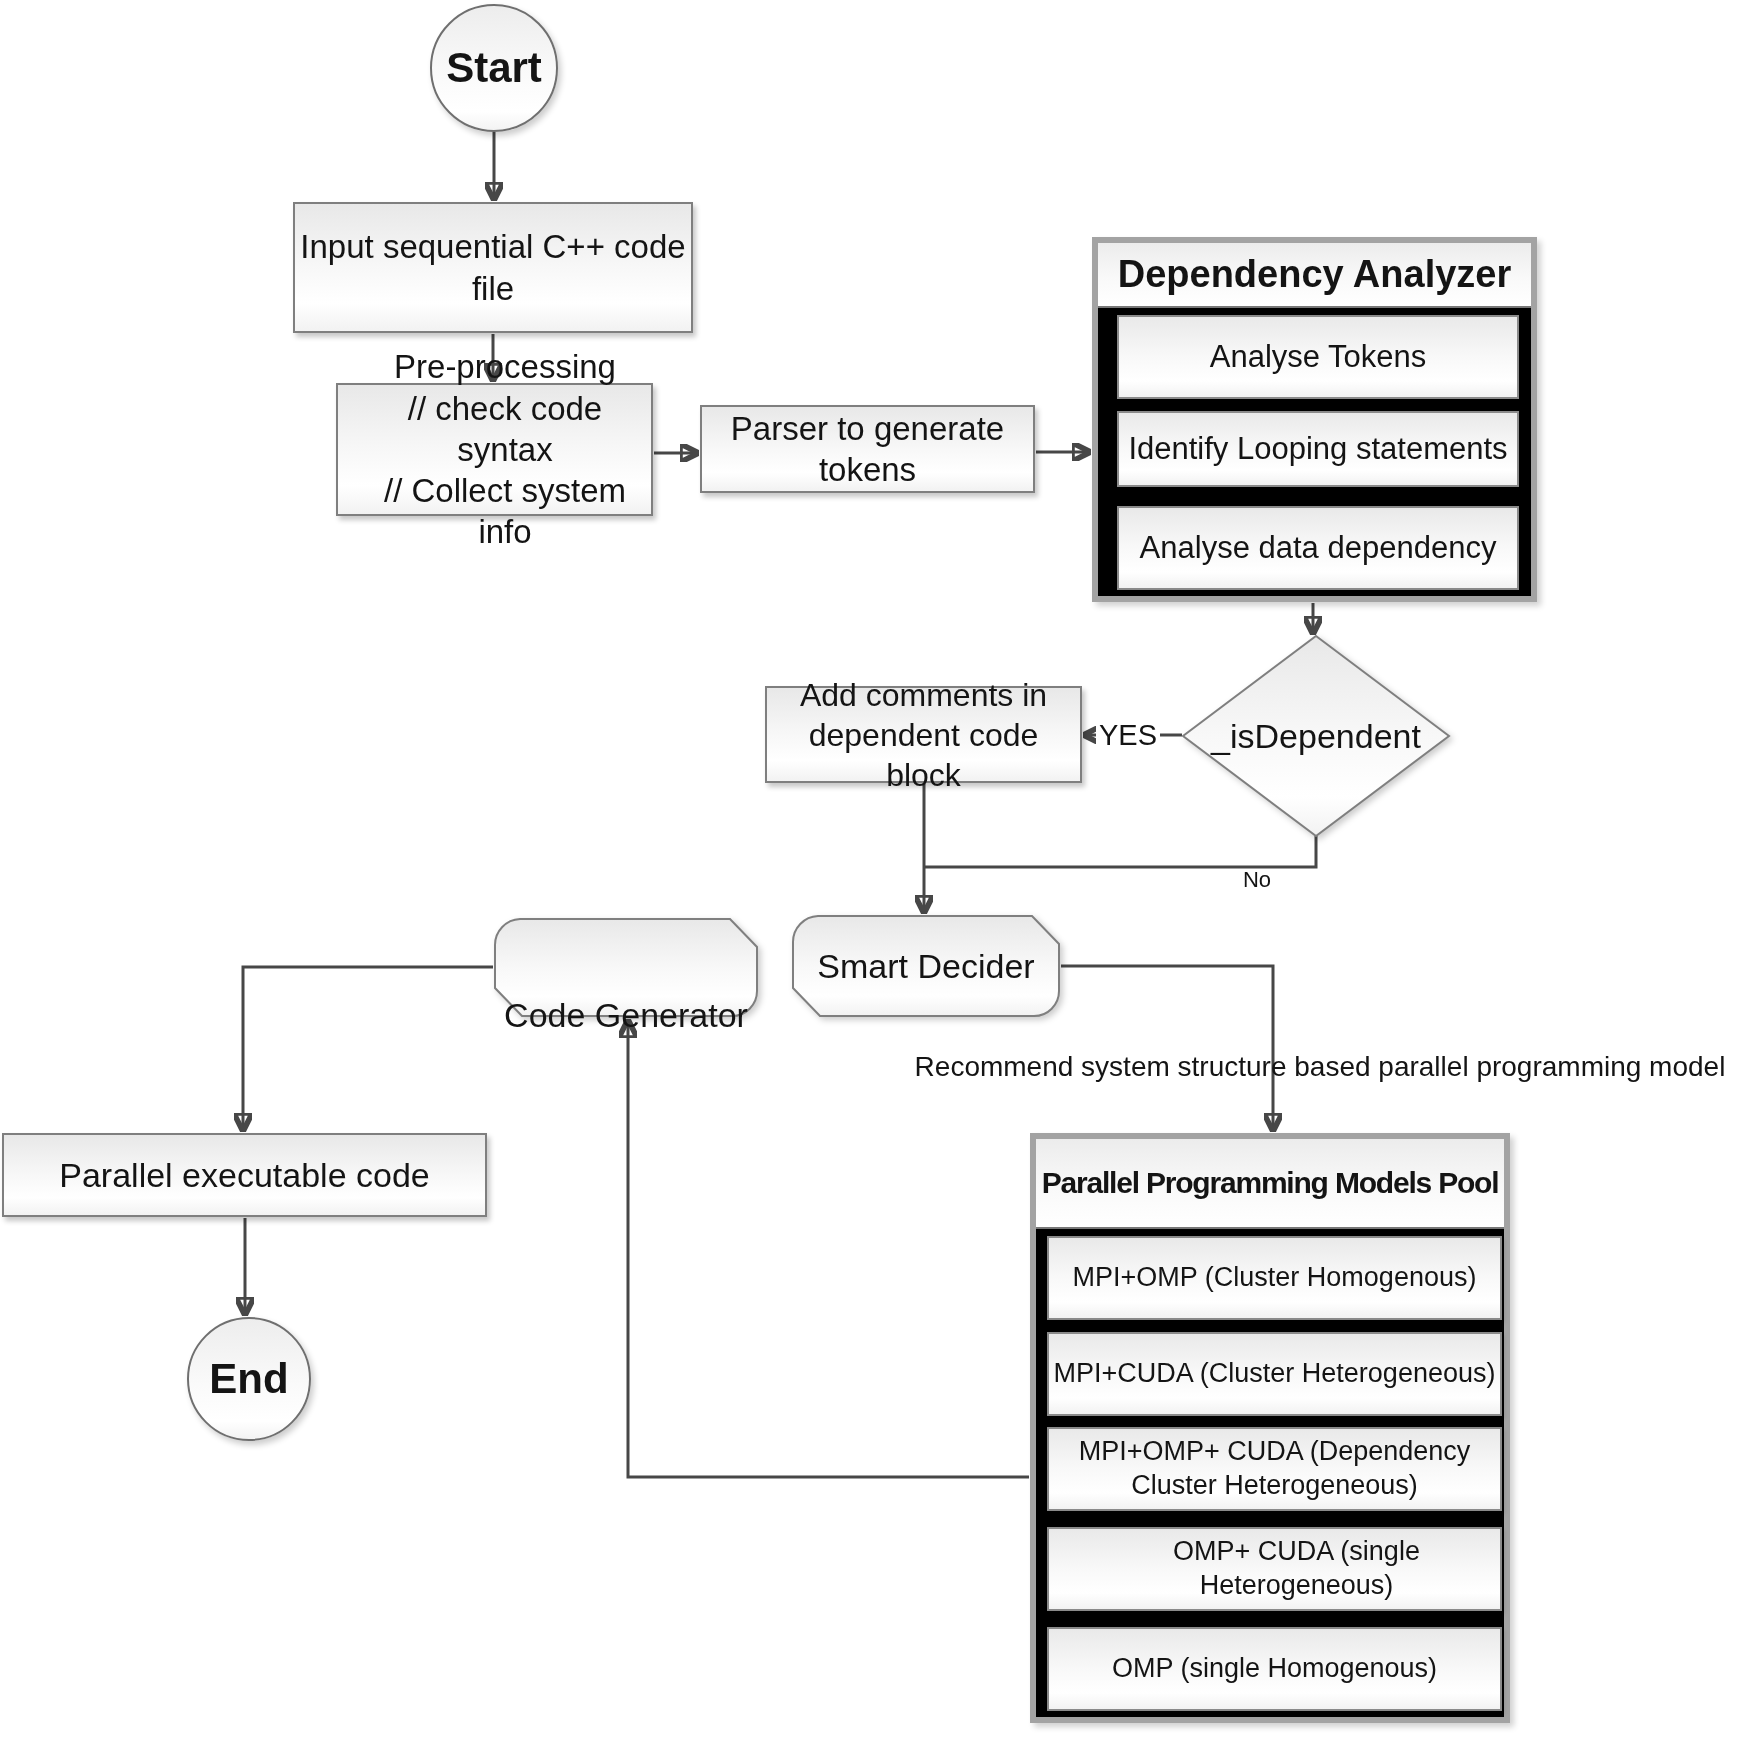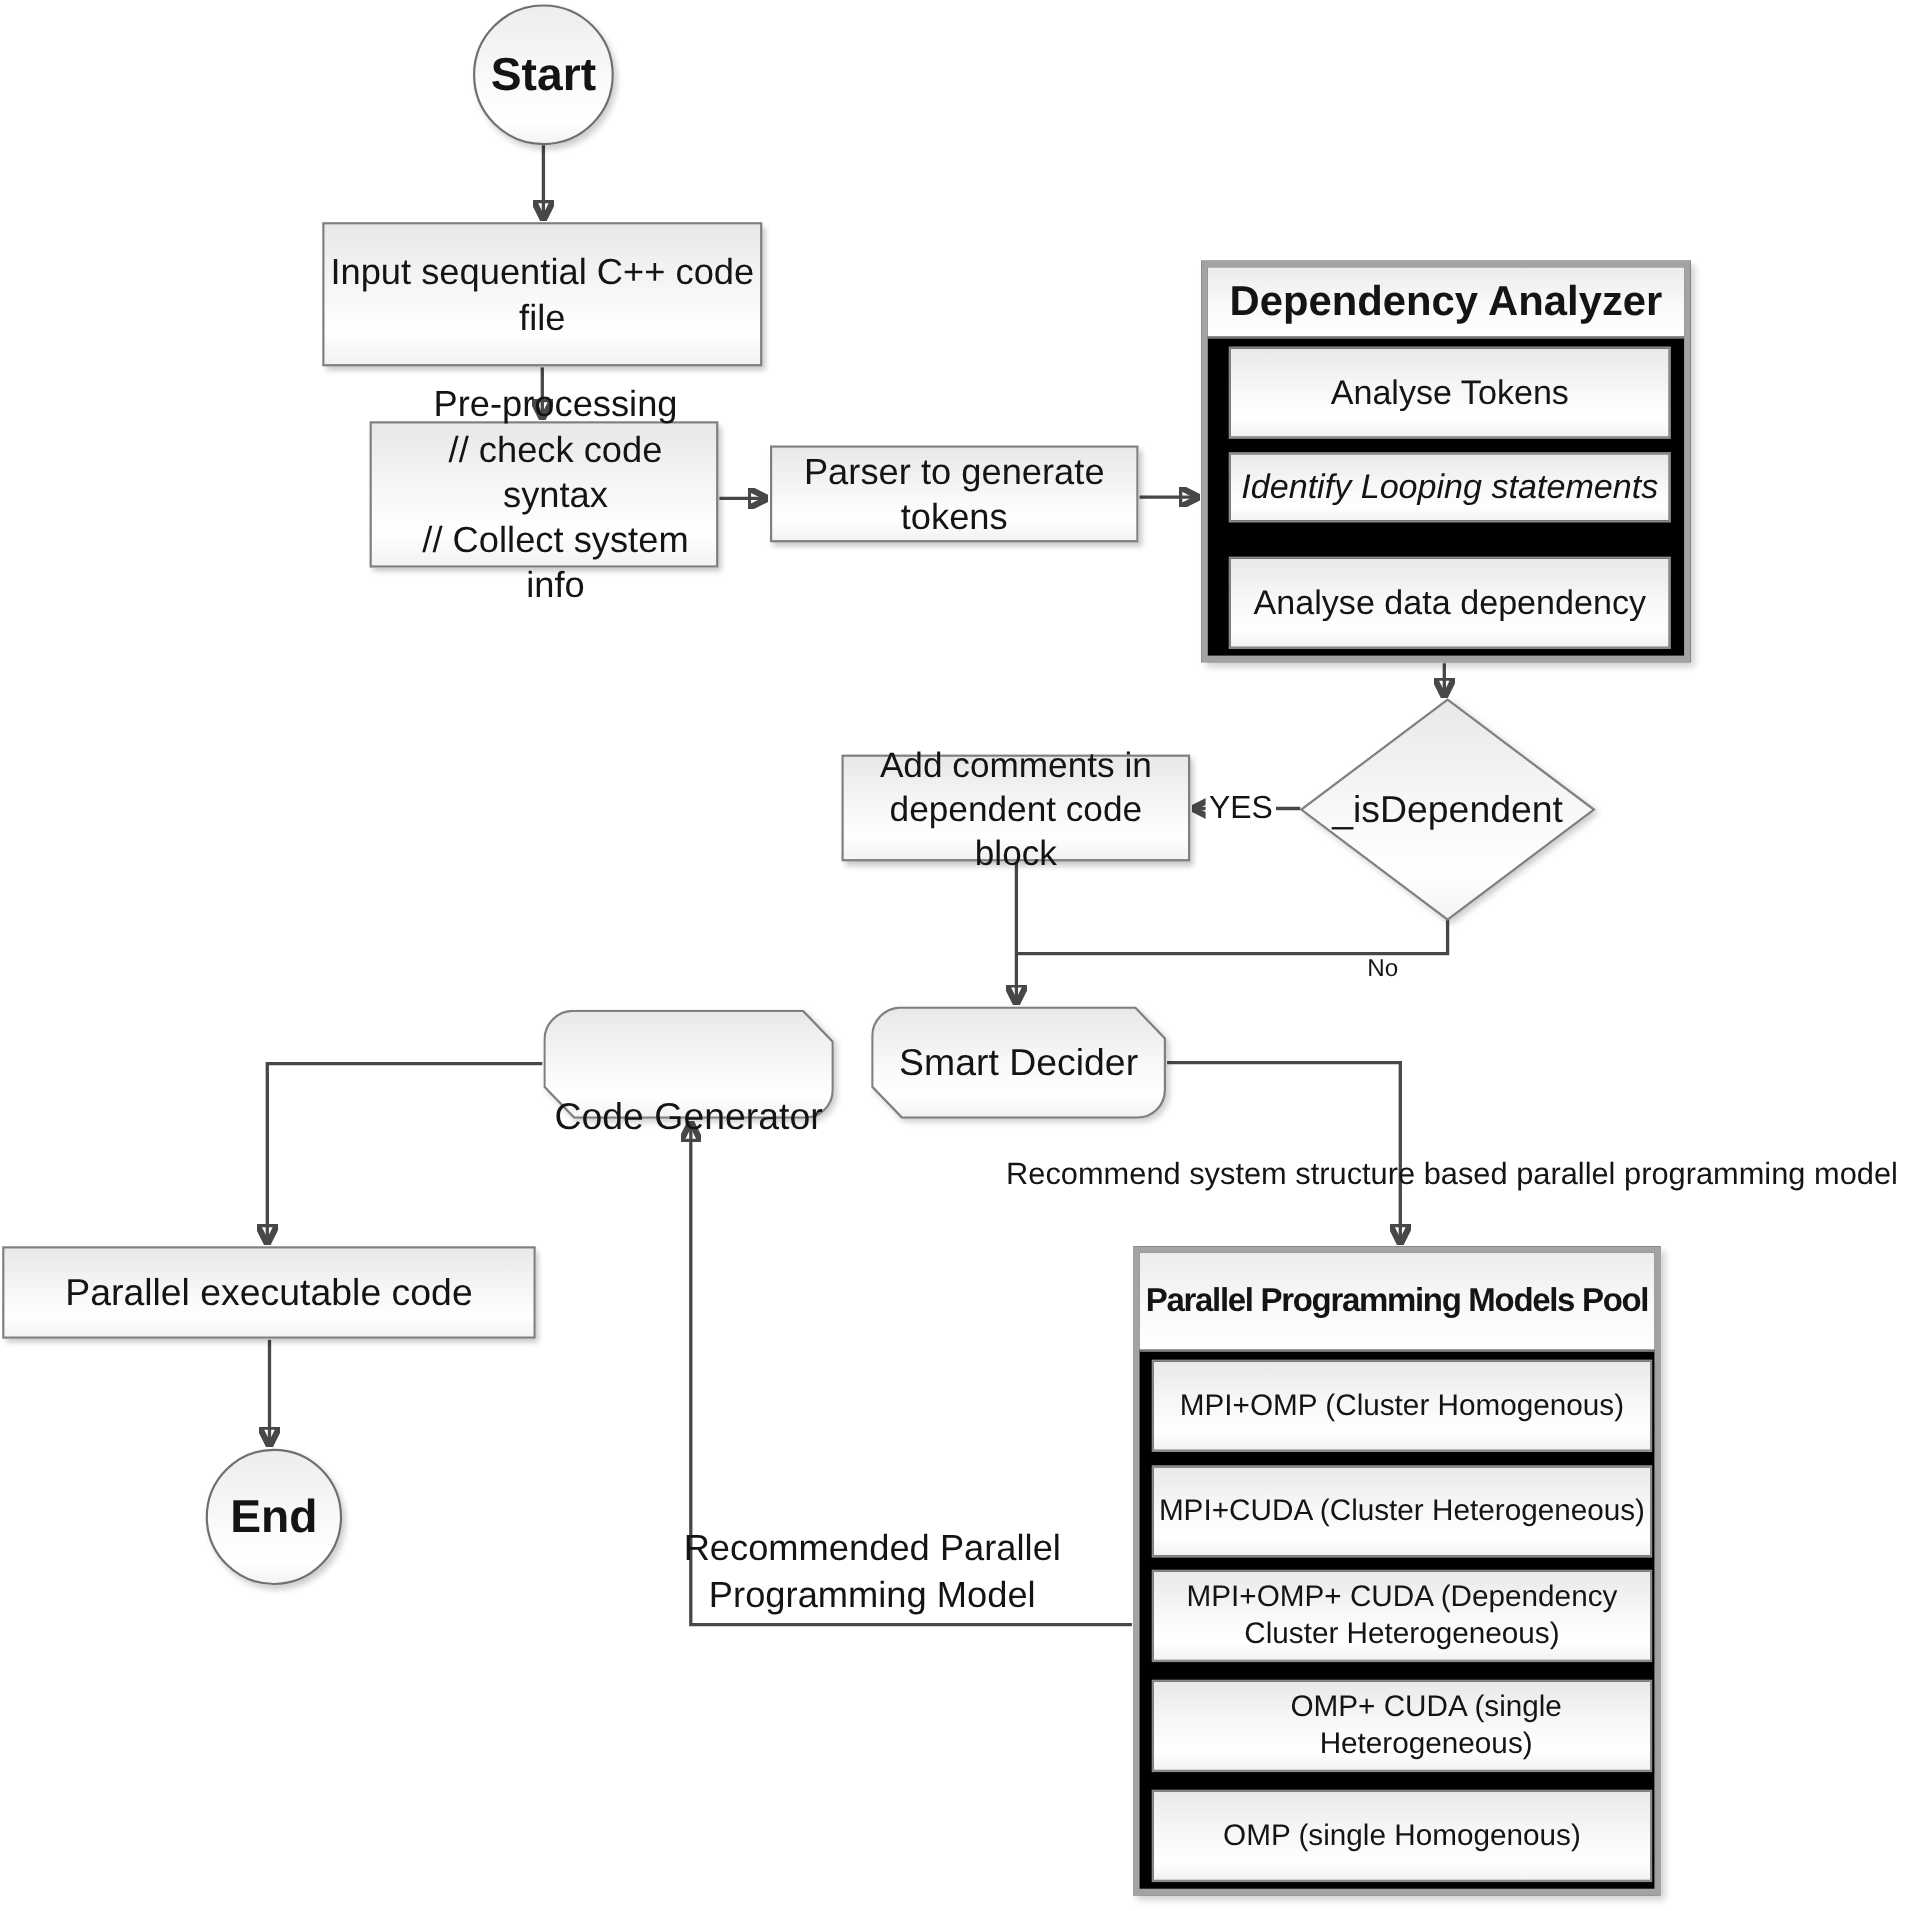--- a/index.html
+++ b/index.html
@@ -97,21 +97,21 @@
   <div class="node box" style="left:700px;top:405px;width:335px;height:88px;font-size:33px;">
     <span class="label">Parser to generate
 tokens</span>
   </div>
 
   <div class="node container" style="left:1092px;top:237px;width:445px;height:365px;">
     <div class="titlebar" style="height:63px;font-size:38px;">Dependency Analyzer</div>
     <div class="subbox" style="left:19px;top:72px;width:402px;height:84px;font-size:31px;">
       <span class="label">Analyse Tokens</span>
     </div>
-    <div class="subbox" style="left:19px;top:168px;width:402px;height:64px;font-size:31px;font-style:italic;">
+    <div class="subbox" style="left:19px;top:168px;width:402px;height:76px;font-size:31px;">
       <span class="label">Identify Looping statements</span>
     </div>
     <div class="subbox" style="left:19px;top:263px;width:402px;height:84px;font-size:31px;">
       <span class="label">Analyse data dependency</span>
     </div>
   </div>
 
   <div class="shape-wrap" style="left:1180px;top:633px;width:272px;height:206px;">
     <svg width="272" height="206" viewBox="0 0 272 206">
       <polygon points="136,3 269,103 136,203 3,103" fill="url(#shapeGrad)" stroke="#7f7f7f" stroke-width="2"></polygon>
@@ -164,16 +164,14 @@
   <div class="node circle" style="left:187px;top:1317px;width:124px;height:124px;">
     <span class="label">End</span>
   </div>
 
   <div class="edge-label" style="left:1096px;top:716px;width:64px;height:38px;font-size:29px;background:#fff;">YES</div>
 
   <div class="edge-label" style="left:1222px;top:862px;width:70px;height:36px;font-size:22px;">No</div>
 
   <div class="edge-label" style="left:895px;top:1047px;width:850px;height:40px;font-size:28px;white-space:nowrap;">Recommend system structure based parallel programming model</div>
 
-  <div class="edge-label label" style="left:602px;top:1386px;width:382px;height:86px;font-size:33px;line-height:1.3;">Recommended Parallel
-Programming Model</div>
 
 </div>
 
 </body></html>

